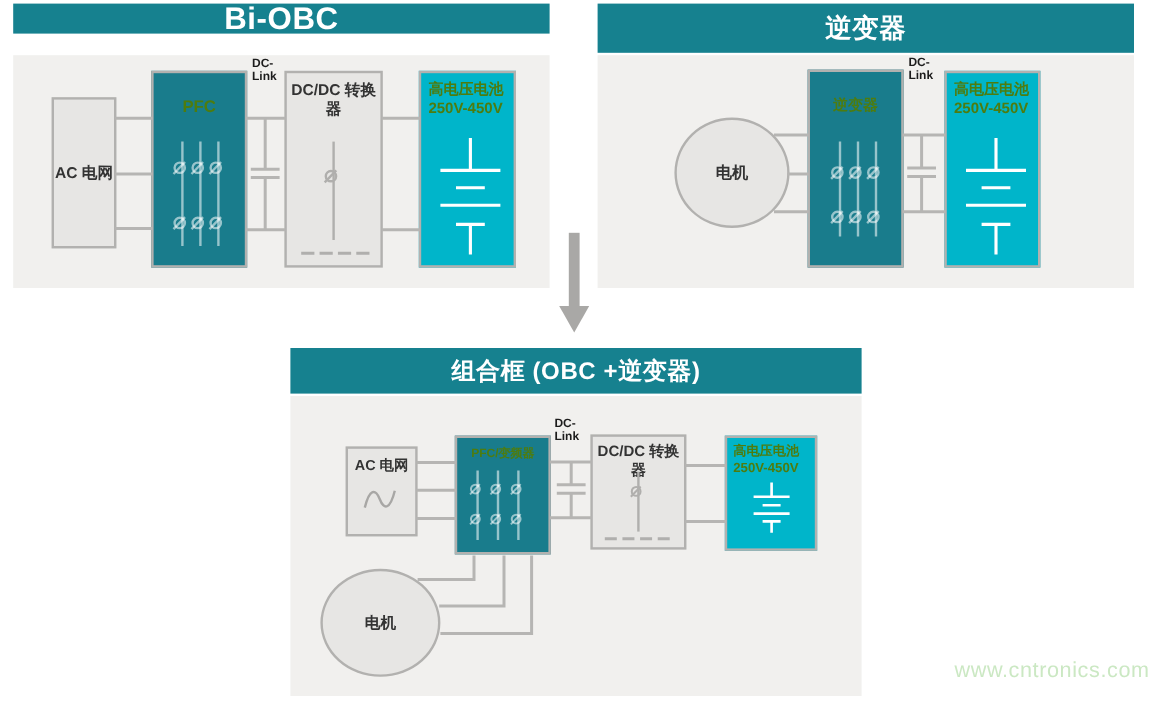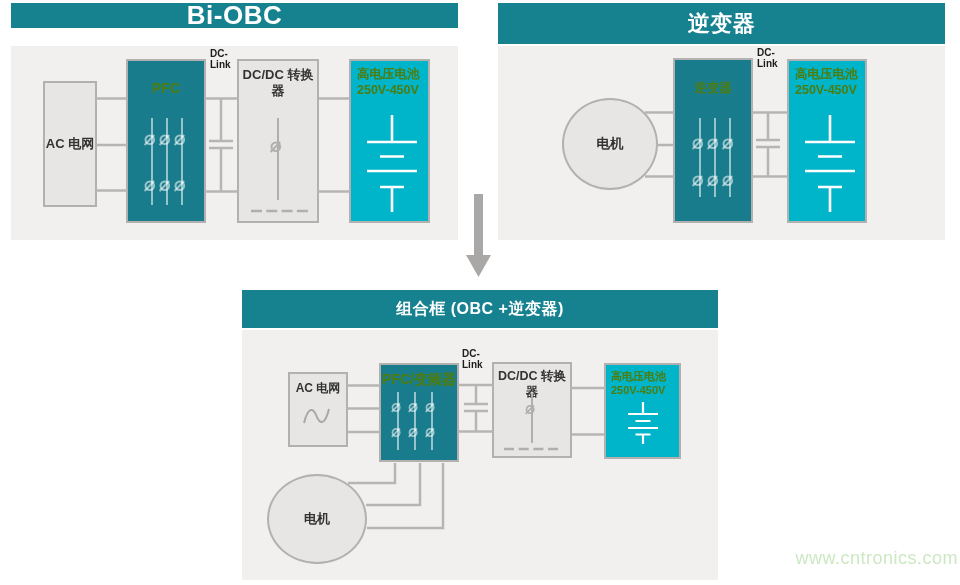--- a/index.html
+++ b/index.html
@@ -80,35 +80,35 @@
     <div>DC-</div>
     <div>Link</div>
   </div>
   <div class="lbl w" style="left:795px;top:66px;font-size:12.5px;line-height:1.3">
     <div>高电压电池</div>
     <div>250V-450V</div>
   </div>
 </div>
 
 <div class="layer">
-  <div class="hdr" style="left:242px;top:290px;width:476px;height:38px;font-size:16px">
+  <div class="hdr" style="left:242px;top:290px;width:476px;height:38px;font-size:20px">
     <span>组合框 (OBC +逆变器)</span>
   </div>
   <div class="pbody" style="left:242px;top:330px;width:476px;height:250px"></div>
 
   <div class="box" style="left:288px;top:372px;width:60px;height:75px"></div>
   <div class="box teal" style="left:379px;top:363px;width:80px;height:99px"></div>
   <div class="box" style="left:492px;top:362px;width:80px;height:96px"></div>
   <div class="box cyan" style="left:604px;top:363px;width:77px;height:96px"></div>
   <div class="box circle ctr" style="left:267px;top:474px;width:100px;height:90px">
     <span class="lbl" style="position:static;font-size:13px">电机</span>
   </div>
 
   <div class="lbl" style="left:288px;top:380px;width:60px;text-align:center;font-size:12px">AC 电网</div>
-  <div class="lbl w" style="left:379px;top:371px;width:80px;text-align:center;font-size:14px">PFC/变频器</div>
+  <div class="lbl w" style="left:379px;top:371px;width:80px;text-align:center;font-size:10px">PFC/变频器</div>
   <div class="lbl" style="left:462px;top:348px;font-size:10px;line-height:1.1;color:#1c1c1c">
     <div>DC-</div>
     <div>Link</div>
   </div>
   <div class="lbl" style="left:492px;top:369px;width:80px;text-align:center;font-size:12.5px;line-height:1.25">
     <div>DC/DC 转换</div>
     <div>器</div>
   </div>
   <div class="lbl w" style="left:611px;top:369px;font-size:11px;line-height:1.3">
     <div>高电压电池</div>

